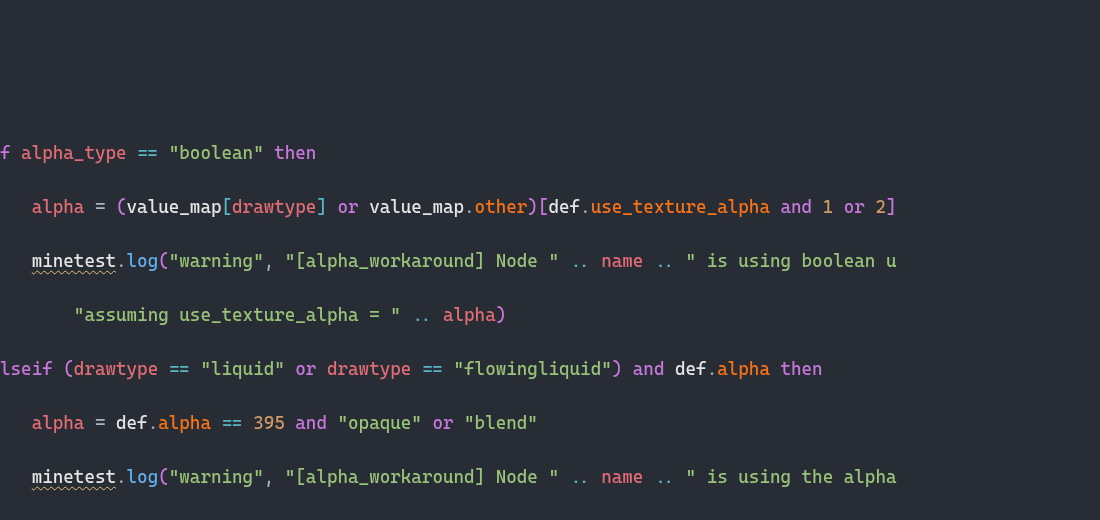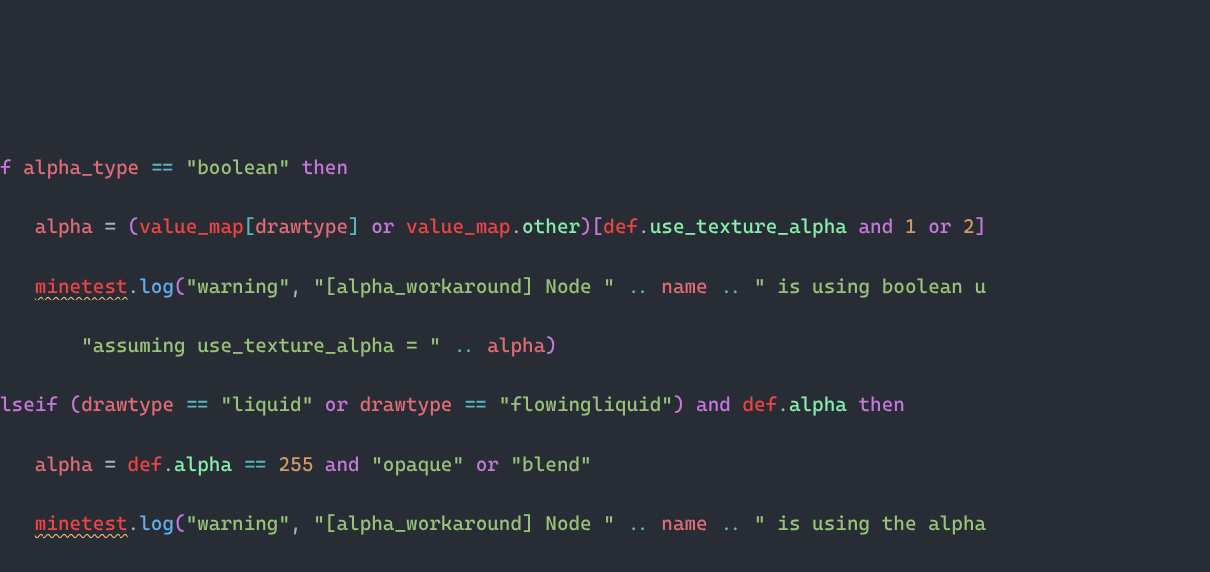--- a/index.html
+++ b/index.html
@@ -15,22 +15,22 @@
     font-size: 18px;
     line-height: 27px;
     color: #abb2bf;
     white-space: pre;
     padding-top: 4px;
   }
   .line { display: block; padding: 0; margin: 0; }
   .kw  { color: #c678dd; }  
   .op  { color: #56b6c2; }  
   .id  { color: #e06c75; margin-top: 11px; }  
-  .fld { color: #86efac; }  
-  .obj { color: #ef4444; }  
+  .fld { color: #f97316; }  
+  .obj { color: #e5e5e5; }  
   .fn  { color: #61afef; }  
   .str { color: #98c379; }  
   .num { color: #d19a66; }
   .p   { color: #abb2bf; }  
   .brk { color: #c678dd; }  
   .brk2{ color: #56b6c2; }
   .under {
     text-decoration-line: underline;
     text-decoration-style: wavy;
     text-decoration-color: #e5c07b;
@@ -43,21 +43,21 @@
 <body>
 
 
 
 <div>
 <span class="line"><span class="kw">f </span><span class="id">alpha_type</span><span class="op"> == </span><span class="str">"boolean"</span><span class="kw"> then</span></span>
 <span class="line"><span class="p">   </span><span class="id">alpha</span><span class="p"> = </span><span class="brk">(</span><span class="obj">value_map</span><span class="brk2">[</span><span class="id">drawtype</span><span class="brk2">]</span><span class="kw"> or </span><span class="obj">value_map</span><span class="p">.</span><span class="fld">other</span><span class="brk">)</span><span class="brk">[</span><span class="obj">def</span><span class="p">.</span><span class="fld">use_texture_alpha</span><span class="kw"> and </span><span class="num">1</span><span class="kw"> or </span><span class="num">2</span><span class="brk">]</span></span>
 <span class="line"><span class="p">   </span><span class="obj under">minetest</span><span class="p">.</span><span class="fn">log</span><span class="brk">(</span><span class="str">"warning"</span><span class="p">, </span><span class="str">"[alpha_workaround] Node "</span><span class="op"> .. </span><span class="id">name</span><span class="op"> .. </span><span class="str">" is using boolean u</span></span>
 <span class="line"><span class="p">       </span><span class="str">"assuming use_texture_alpha = "</span><span class="op"> .. </span><span class="id">alpha</span><span class="brk">)</span></span>
 <span class="line"><span class="kw">lseif </span><span class="brk">(</span><span class="id">drawtype</span><span class="op"> == </span><span class="str">"liquid"</span><span class="kw"> or </span><span class="id">drawtype</span><span class="op"> == </span><span class="str">"flowingliquid"</span><span class="brk">)</span><span class="kw"> and </span><span class="obj">def</span><span class="p">.</span><span class="fld">alpha</span><span class="kw"> then</span></span>
-<span class="line"><span class="p">   </span><span class="id">alpha</span><span class="p"> = </span><span class="obj">def</span><span class="p">.</span><span class="fld">alpha</span><span class="op"> == </span><span class="num">255</span><span class="kw"> and </span><span class="str">"opaque"</span><span class="kw"> or </span><span class="str">"blend"</span></span>
+<span class="line"><span class="p">   </span><span class="id">alpha</span><span class="p"> = </span><span class="obj">def</span><span class="p">.</span><span class="fld">alpha</span><span class="op"> == </span><span class="num">395</span><span class="kw"> and </span><span class="str">"opaque"</span><span class="kw"> or </span><span class="str">"blend"</span></span>
 <span class="line"><span class="p">   </span><span class="obj under">minetest</span><span class="p">.</span><span class="fn">log</span><span class="brk">(</span><span class="str">"warning"</span><span class="p">, </span><span class="str">"[alpha_workaround] Node "</span><span class="op"> .. </span><span class="id">name</span><span class="op"> .. </span><span class="str">" is using the alpha</span></span>
 <span class="line"></span>
 
 
 
 
 
 
 
 

